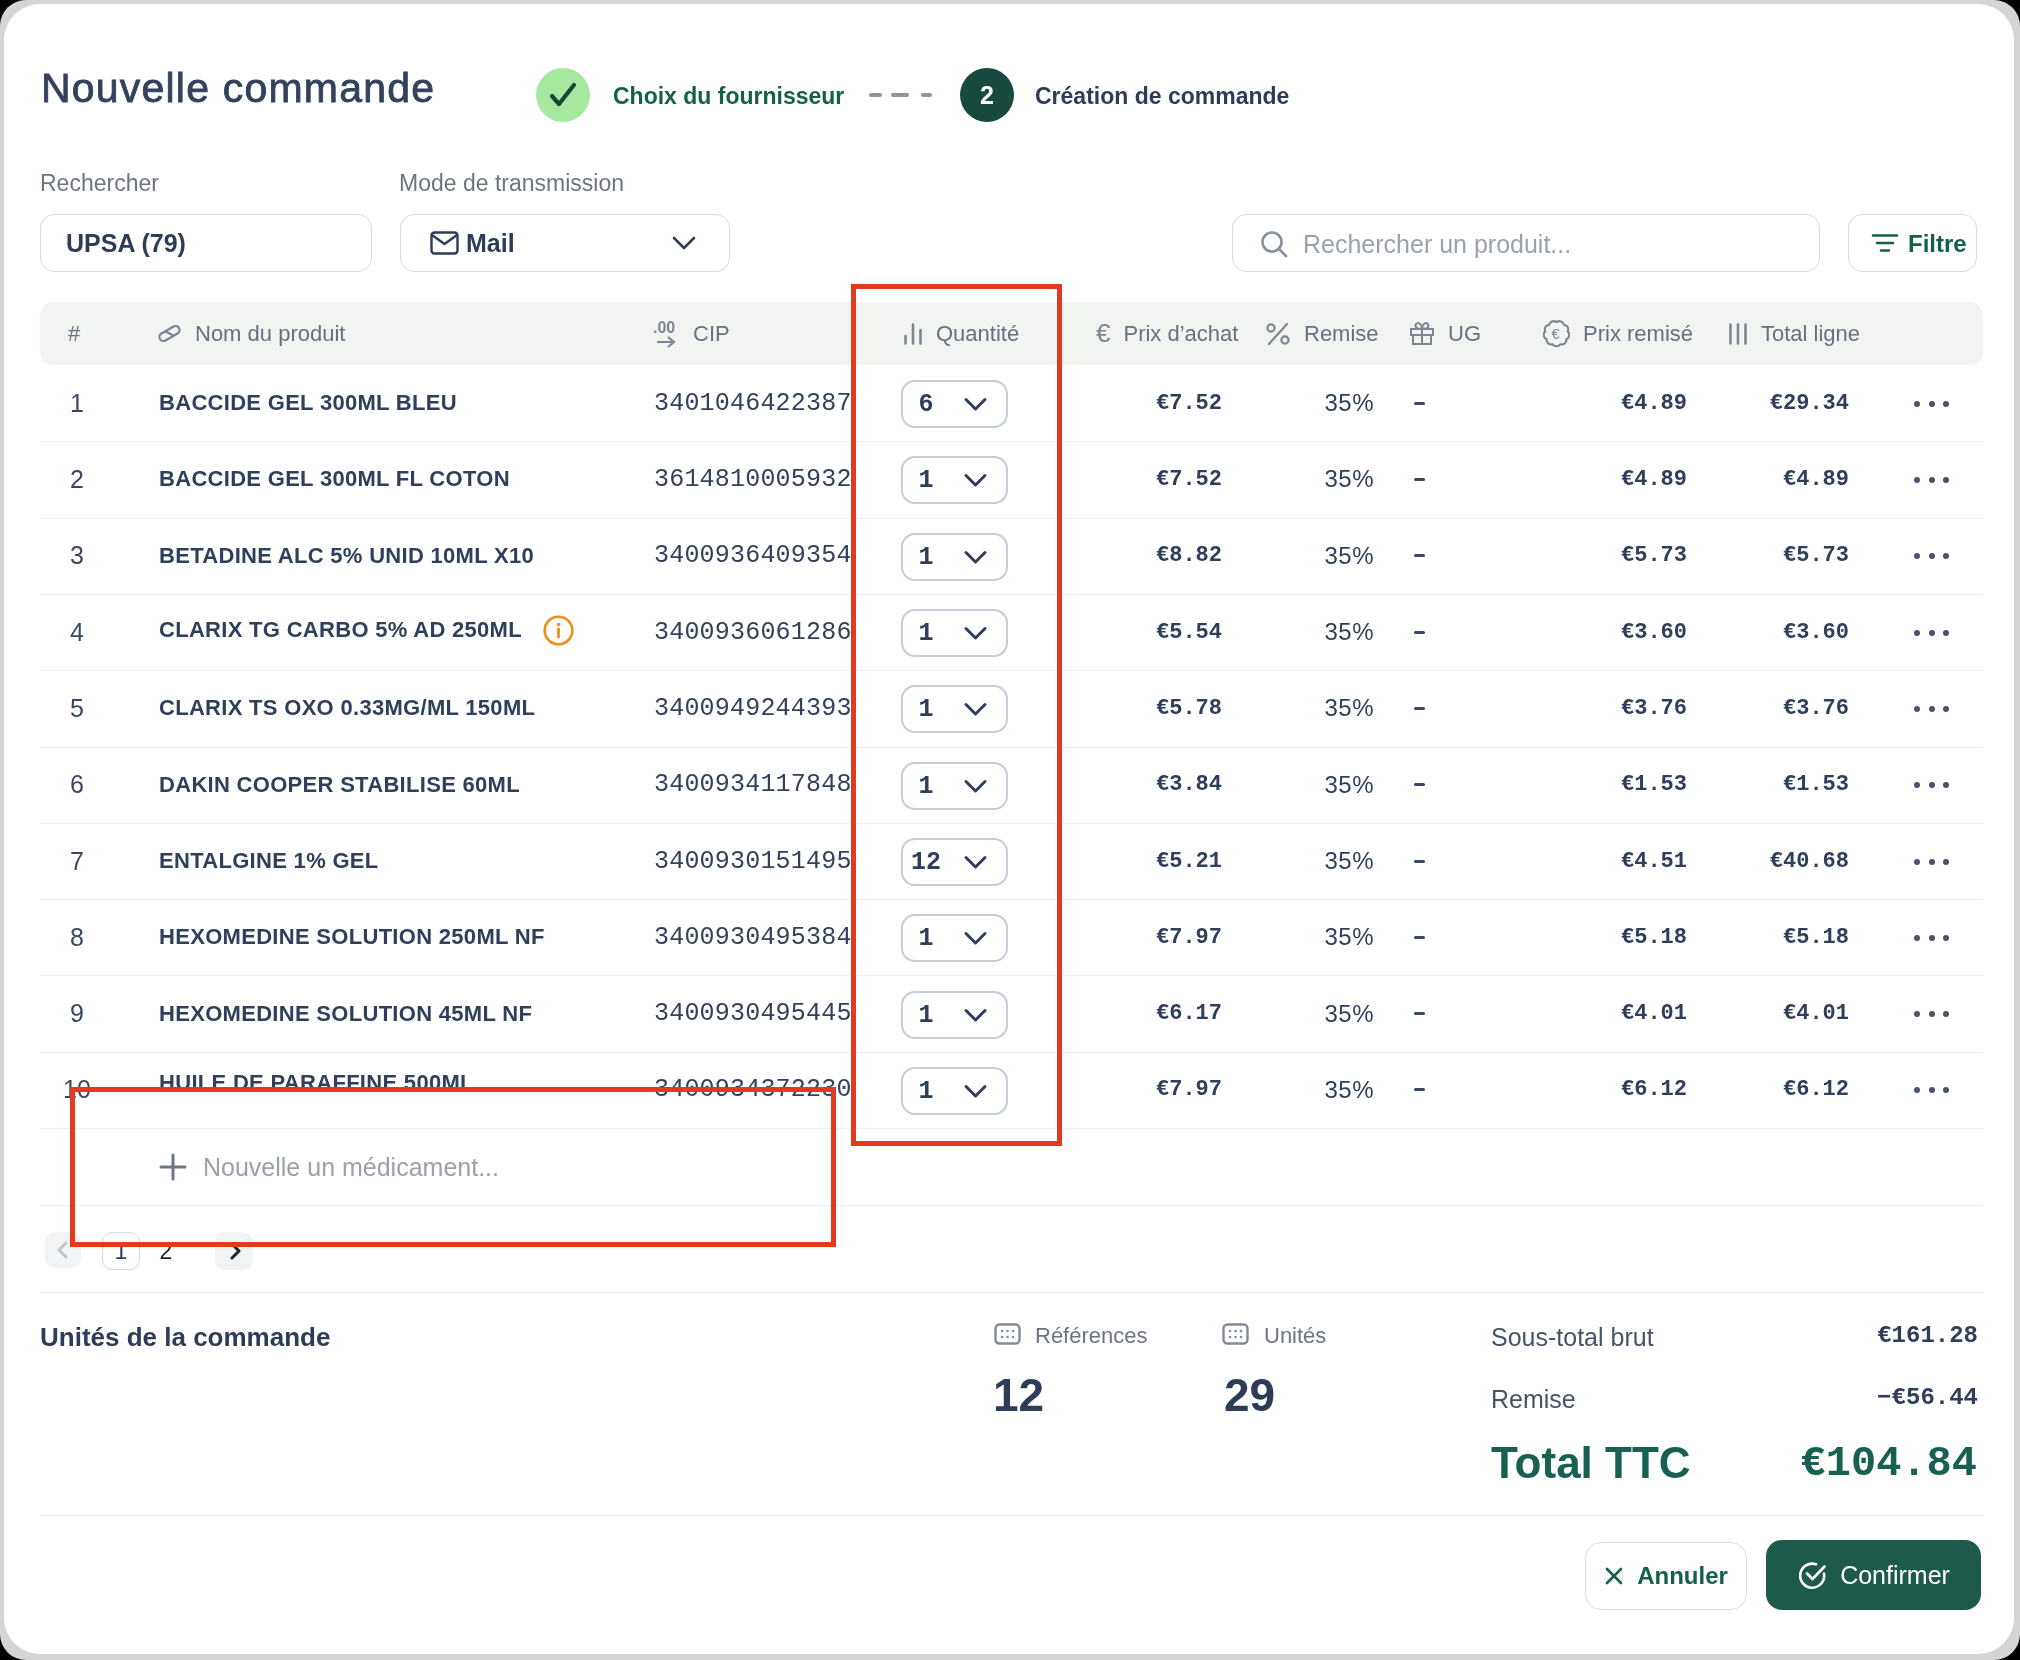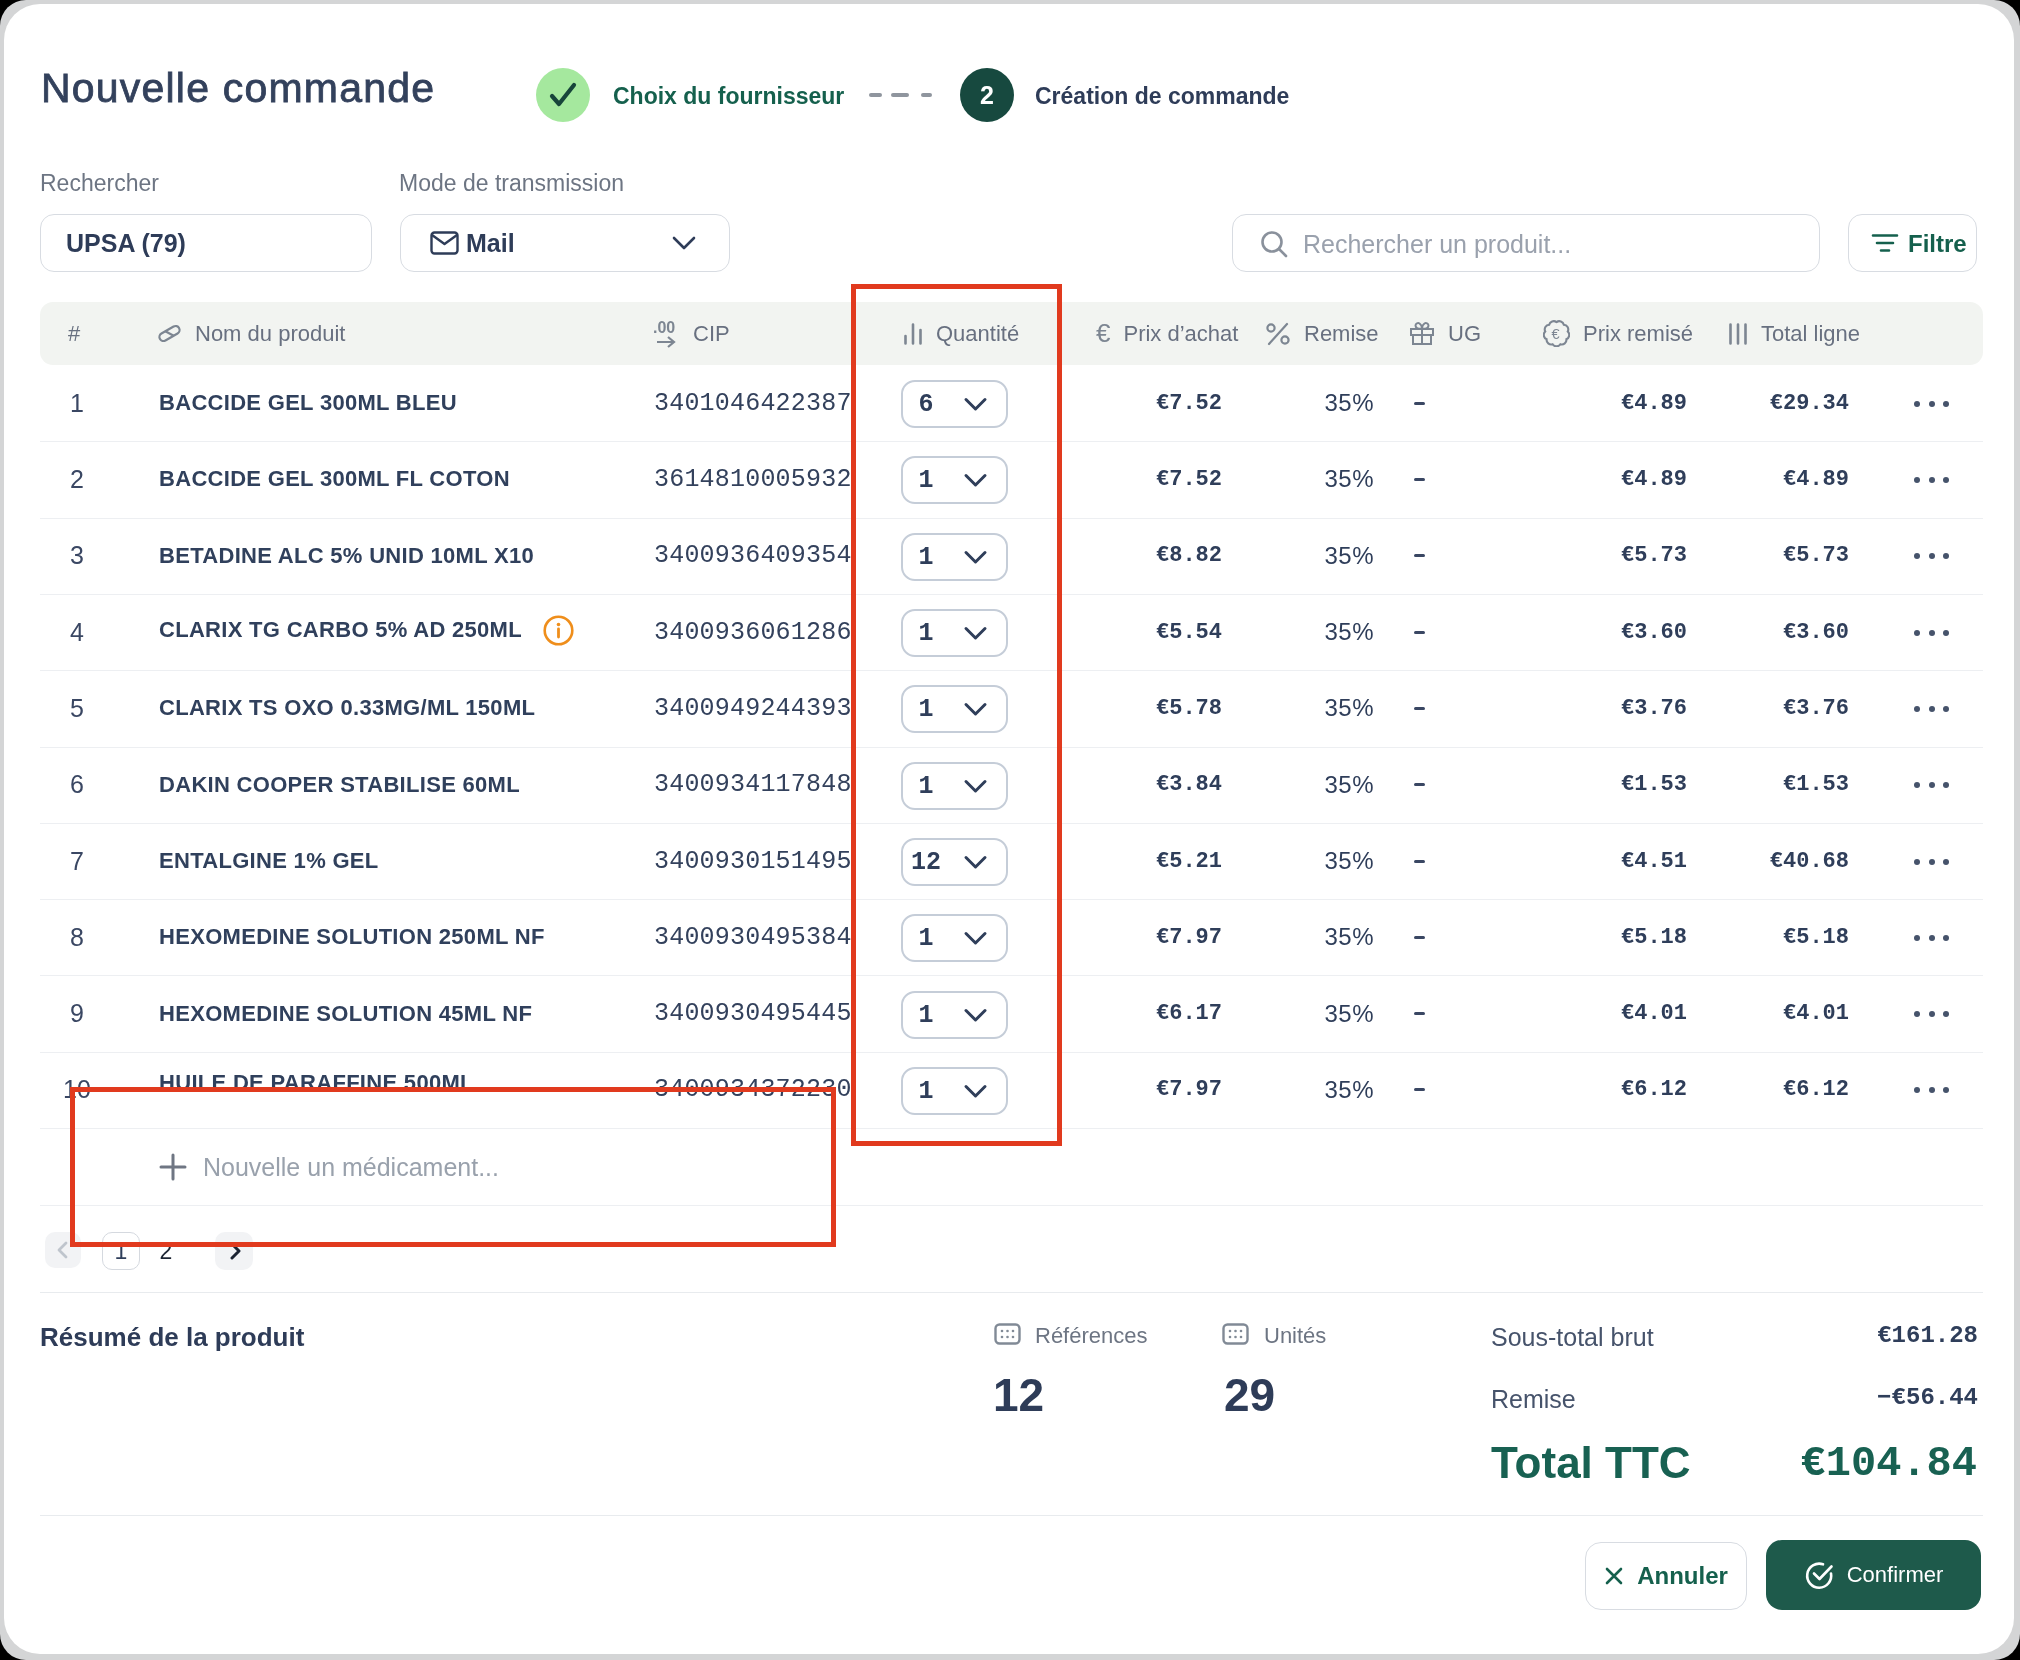--- a/index.html
+++ b/index.html
@@ -405,21 +405,21 @@
     <path d="M11 2 L4 9 L11 16" stroke="#bfc5cd" stroke-width="2.8" stroke-linecap="round" stroke-linejoin="round"></path>
   </svg>
 <div class="abs" style="left:102px; top:1232px; width:38px; height:38px; background:#fff; border:1.5px solid #d5d9df; border-radius:10px; display:flex; align-items:center; justify-content:center; font-size:23px; color:#2f3e5a;">1</div>
 <div class="abs" style="left:156px; top:1238px; width:20px; text-align:center; font-size:23px; color:#1c2433;">2</div>
 <div class="abs" style="left:215px; top:1232px; width:38px; height:38px; background:#f2f3f5; border-radius:10px;"></div>
 <svg class="abs" style="left:227px; top:1242px;" width="16" height="18" viewBox="0 0 16 18" fill="none">
     <path d="M5 2 L12 9 L5 16" stroke="#1c2433" stroke-width="3" stroke-linecap="round" stroke-linejoin="round"></path>
   </svg>
 
 <div class="row-line" style="top:1292px; background:#e8ebee;"></div>
-<div class="abs" style="left:40px; top:1322px; font-size:26px; font-weight:bold; color:#2e3c58;">Résumé de la produit</div>
+<div class="abs" style="left:40px; top:1322px; font-size:26px; font-weight:bold; color:#2e3c58;">Unités de la commande</div>
 
 <svg class="abs" style="left:994px; top:1323px;" width="27" height="22" viewBox="0 0 27 22" fill="none">
     <rect x="1.5" y="1.5" width="24" height="19" rx="4" stroke="#818a96" stroke-width="2.4"></rect>
     <circle cx="8" cy="8" r="1.3" fill="#818a96"></circle>
     <circle cx="13.5" cy="8" r="1.3" fill="#818a96"></circle>
     <circle cx="19" cy="8" r="1.3" fill="#818a96"></circle>
     <circle cx="8" cy="14" r="1.3" fill="#818a96"></circle>
     <circle cx="13.5" cy="14" r="1.3" fill="#818a96"></circle>
     <circle cx="19" cy="14" r="1.3" fill="#818a96"></circle>
   </svg>
@@ -451,17 +451,17 @@
   <svg width="20" height="20" viewBox="0 0 20 20" fill="none">
       <path d="M3 3 L17 17 M17 3 L3 17" stroke="#15604d" stroke-width="2.6" stroke-linecap="round"></path>
     </svg>
   <span style="font-size:24px; font-weight:bold; color:#15604d;">Annuler</span>
 </div>
 <div class="abs" style="left:1766px; top:1540px; width:215px; height:70px; background:#1e5a4b; border-radius:16px; display:flex; align-items:center; justify-content:center; gap:13px;">
   <svg width="30" height="30" viewBox="0 0 30 30" fill="none">
       <path d="M27 13.5 A12 12 0 1 1 19 4.3" stroke="#fff" stroke-width="2.6" stroke-linecap="round"></path>
       <path d="M10 13.5 L15.5 19 L27.5 6.5" stroke="#fff" stroke-width="2.6" stroke-linecap="round" stroke-linejoin="round"></path>
     </svg>
-  <span style="font-size:22px; color:#fff;">Confirmer</span>
+  <span style="font-size:25px; color:#fff;">Confirmer</span>
 </div>
 
 <div class="redbox" style="left:851px; top:284px; width:211px; height:862px;"></div>
 <div class="redbox" style="left:70px; top:1087px; width:766px; height:160px;"></div>
 
 </body></html>

